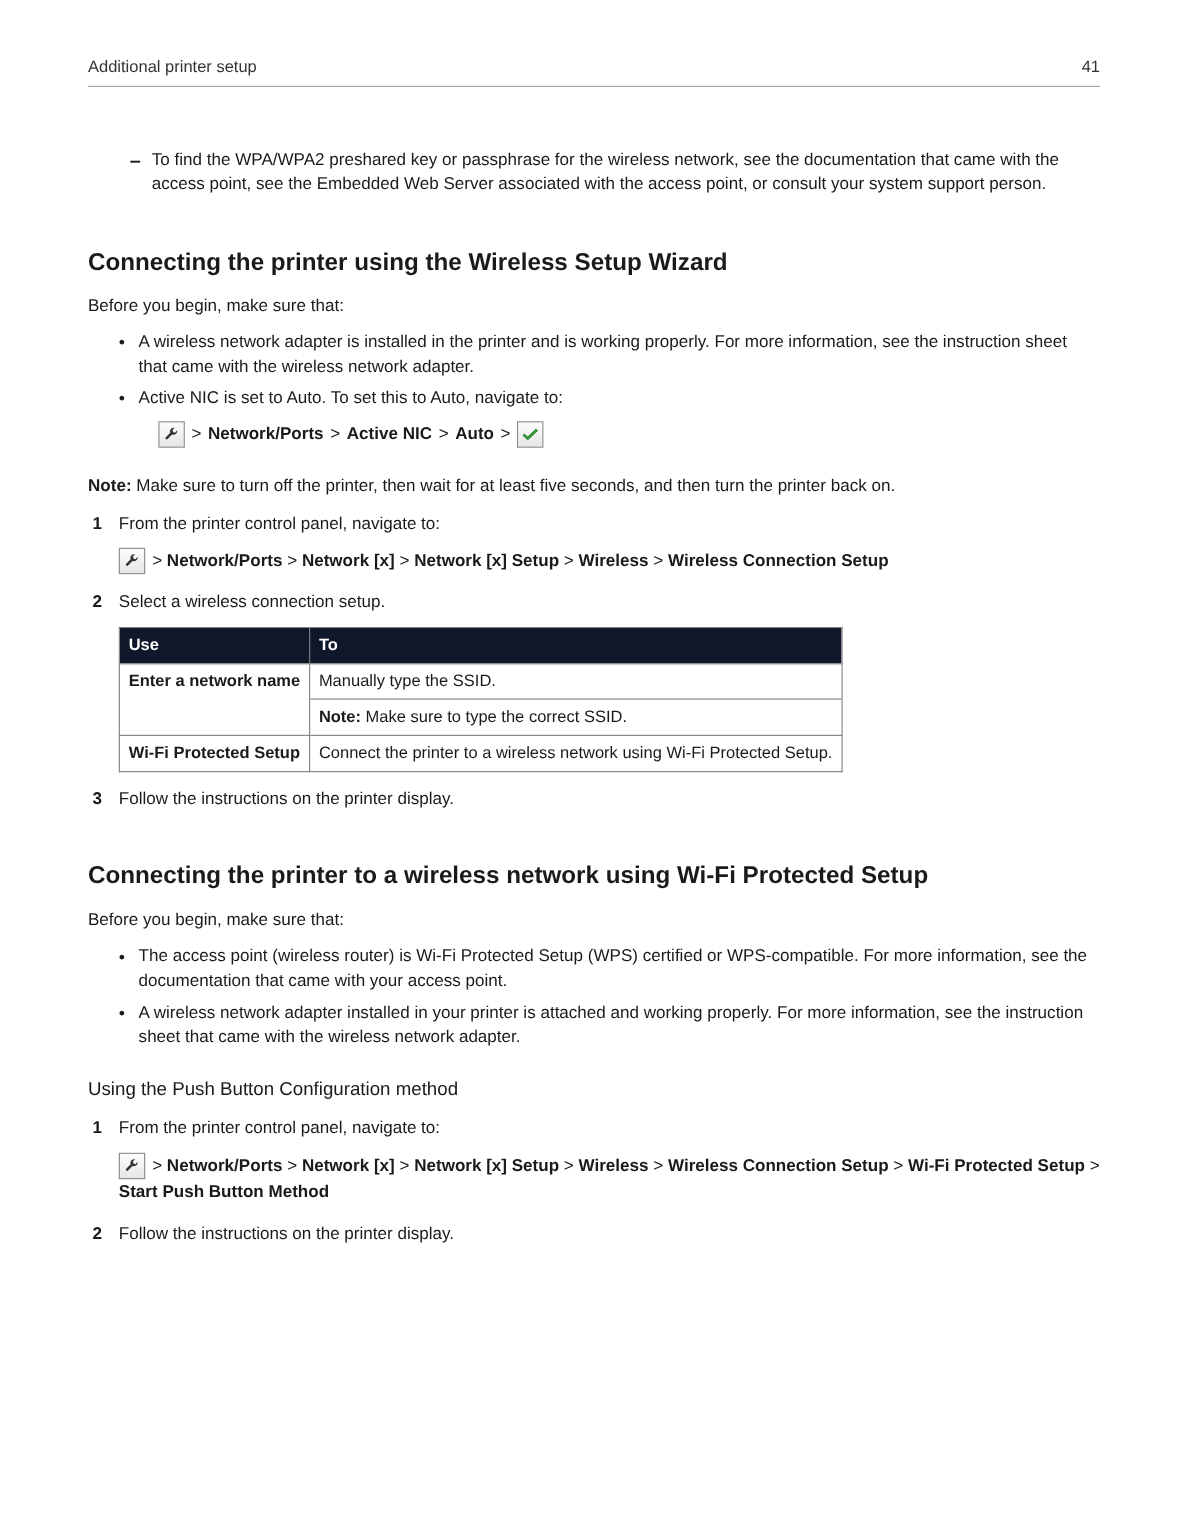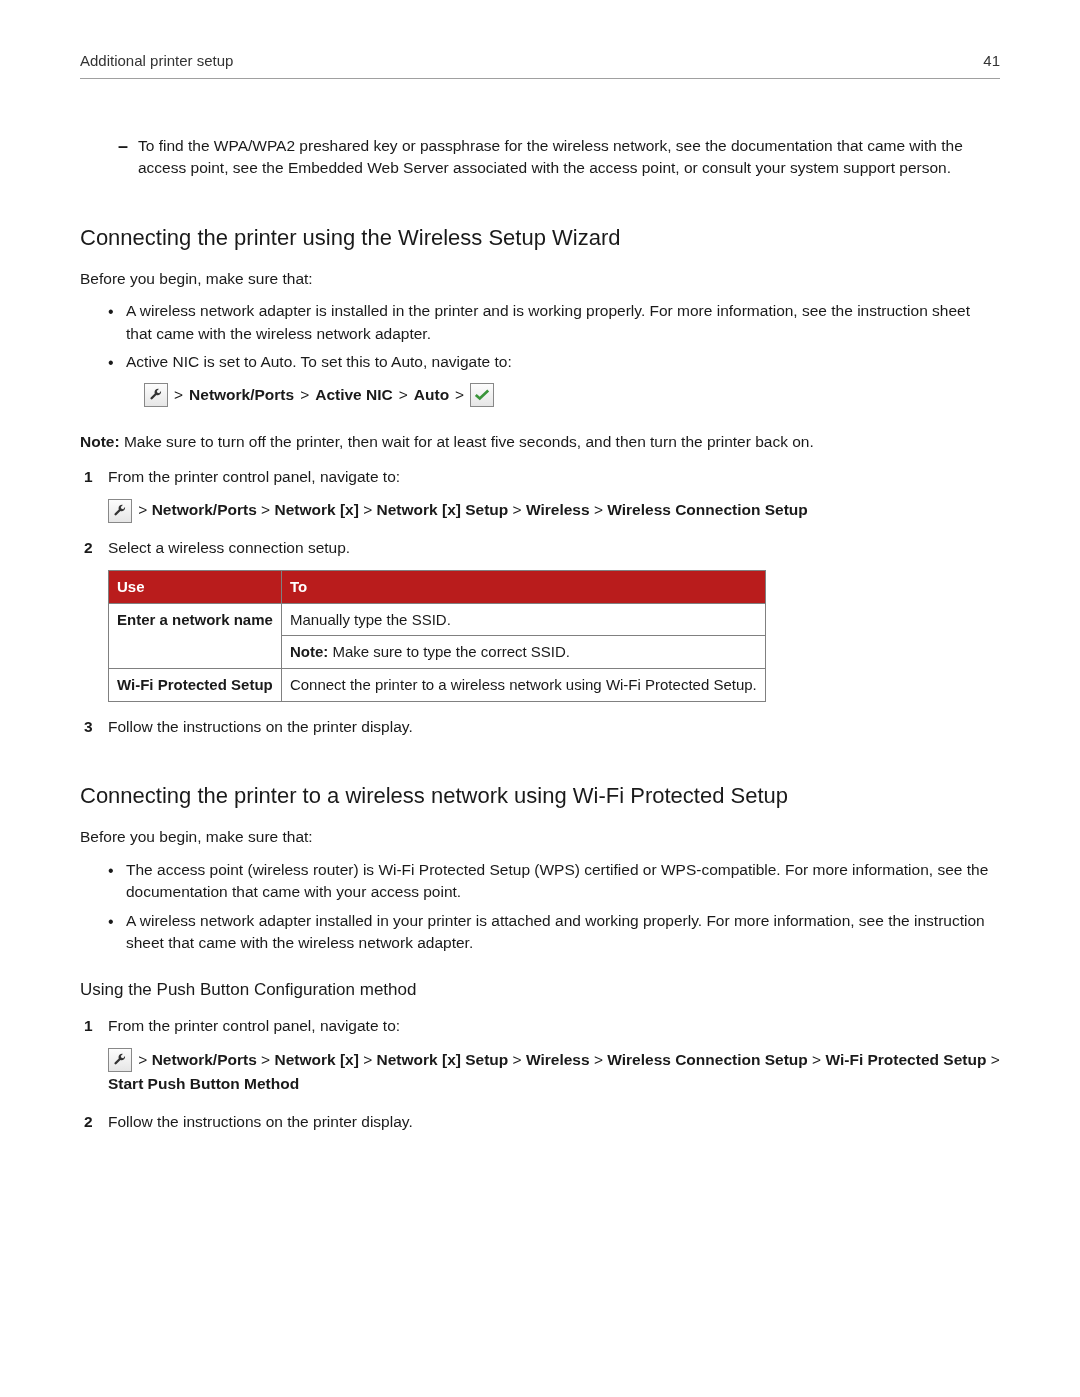--- a/index.html
+++ b/index.html
@@ -40,21 +40,21 @@
   }
   .dash-marker {
     width: 20px;
     flex: none;
     font-weight: 700;
     font-size: 18px;
     line-height: 1.3;
   }
   h2.section {
     font-size: 22px;
-    font-weight: 400;
+    font-weight: 700;
     margin: 42px 0 14px 0;
   }
   p.lead {
     margin: 10px 0;
   }
   ul.bullets {
     list-style: none;
     padding: 0;
     margin: 6px 0 0 28px;
   }
@@ -116,21 +116,21 @@
     margin: 10px 0 0 0;
   }
   table.grid th, table.grid td {
     border: 1px solid #808080;
     padding: 5px 8px;
     text-align: left;
     vertical-align: top;
     font-size: 15px;
   }
   table.grid th {
-    background: #b91c1c;
+    background: #0f172a;
     color: #fff;
     font-weight: 700;
   }
   table.grid td .cell-line + .cell-line {
     border-top: 1px solid #808080;
     margin-top: 5px;
     padding-top: 5px;
     margin-left: -8px;
     margin-right: -8px;
     padding-left: 8px;

